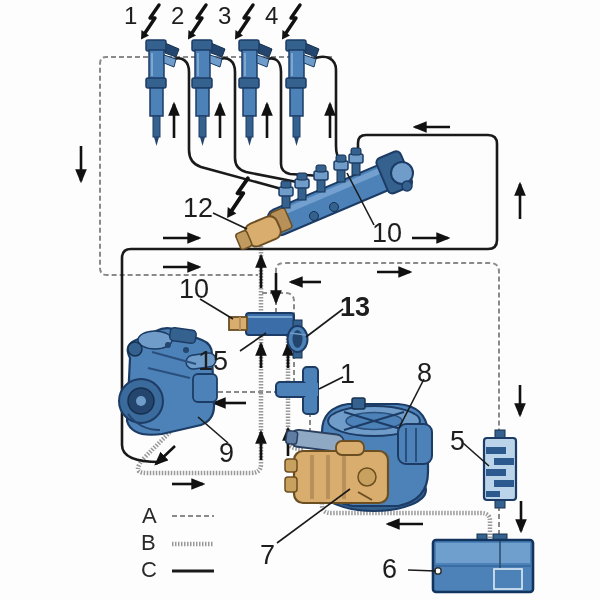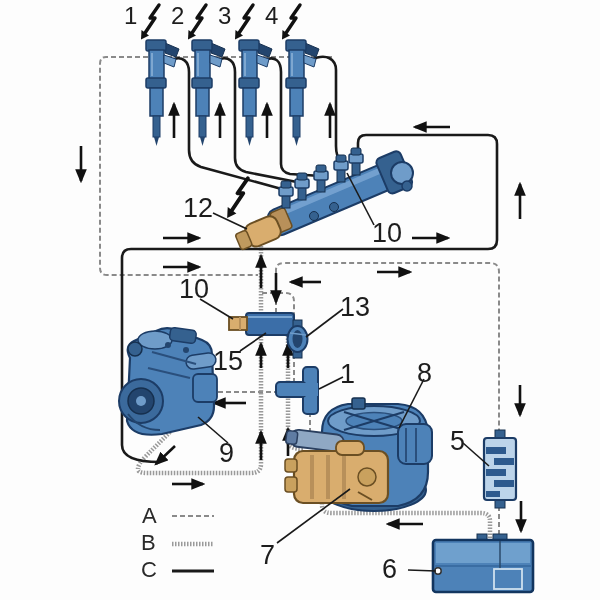--- a/index.html
+++ b/index.html
@@ -268,20 +268,20 @@
 <div class="lbl big" style="left:218px;top:4px;">3</div>
 <div class="lbl big" style="left:265px;top:4px;">4</div>
 <div class="lbl" style="left:450px;top:428px;">5</div>
 <div class="lbl" style="left:382px;top:556px;">6</div>
 <div class="lbl" style="left:260px;top:542px;">7</div>
 <div class="lbl" style="left:417px;top:360px;">8</div>
 <div class="lbl" style="left:219px;top:440px;">9</div>
 <div class="lbl" style="left:179px;top:276px;">10</div>
 <div class="lbl" style="left:372px;top:220px;">10</div>
 <div class="lbl" style="left:183px;top:195px;">12</div>
-<div class="lbl" style="left:340px;top:294px;">13</div>
+<div class="lbl" style="left:340px;top:294px;font-weight:bold;">13</div>
 <div class="lbl" style="left:340px;top:361px;">1</div>
-<div class="lbl" style="left:213px;top:348px;">15</div>
+<div class="lbl" style="left:198px;top:348px;">15</div>
 
 <div class="leg" style="left:142px;top:505px;">A</div>
 <div class="leg" style="left:141px;top:532px;">B</div>
 <div class="leg" style="left:141px;top:559px;">C</div>
 </div>
 
 </body></html>

